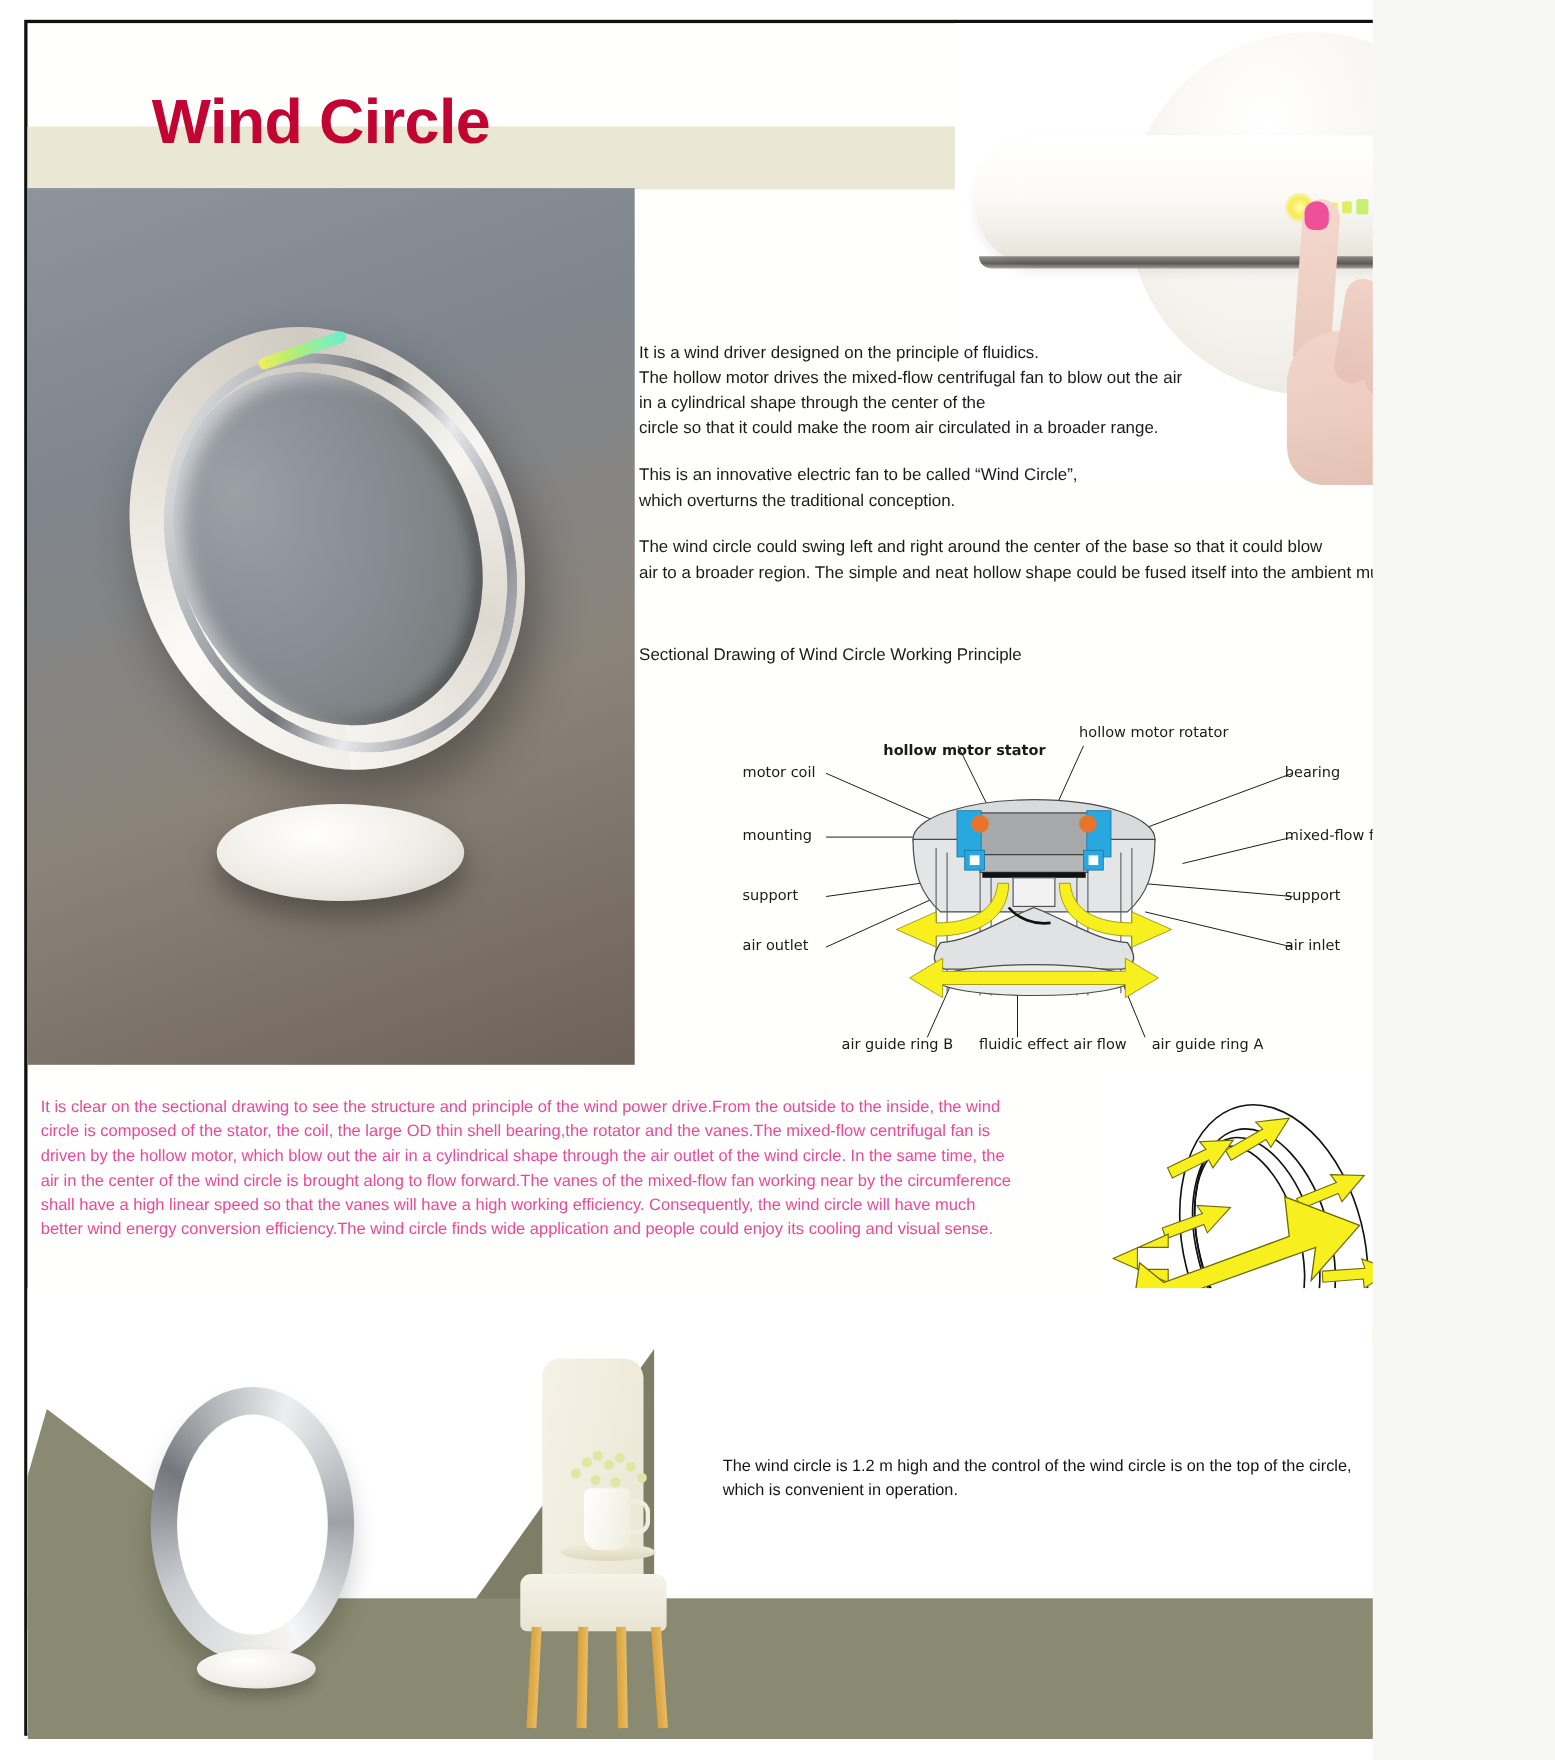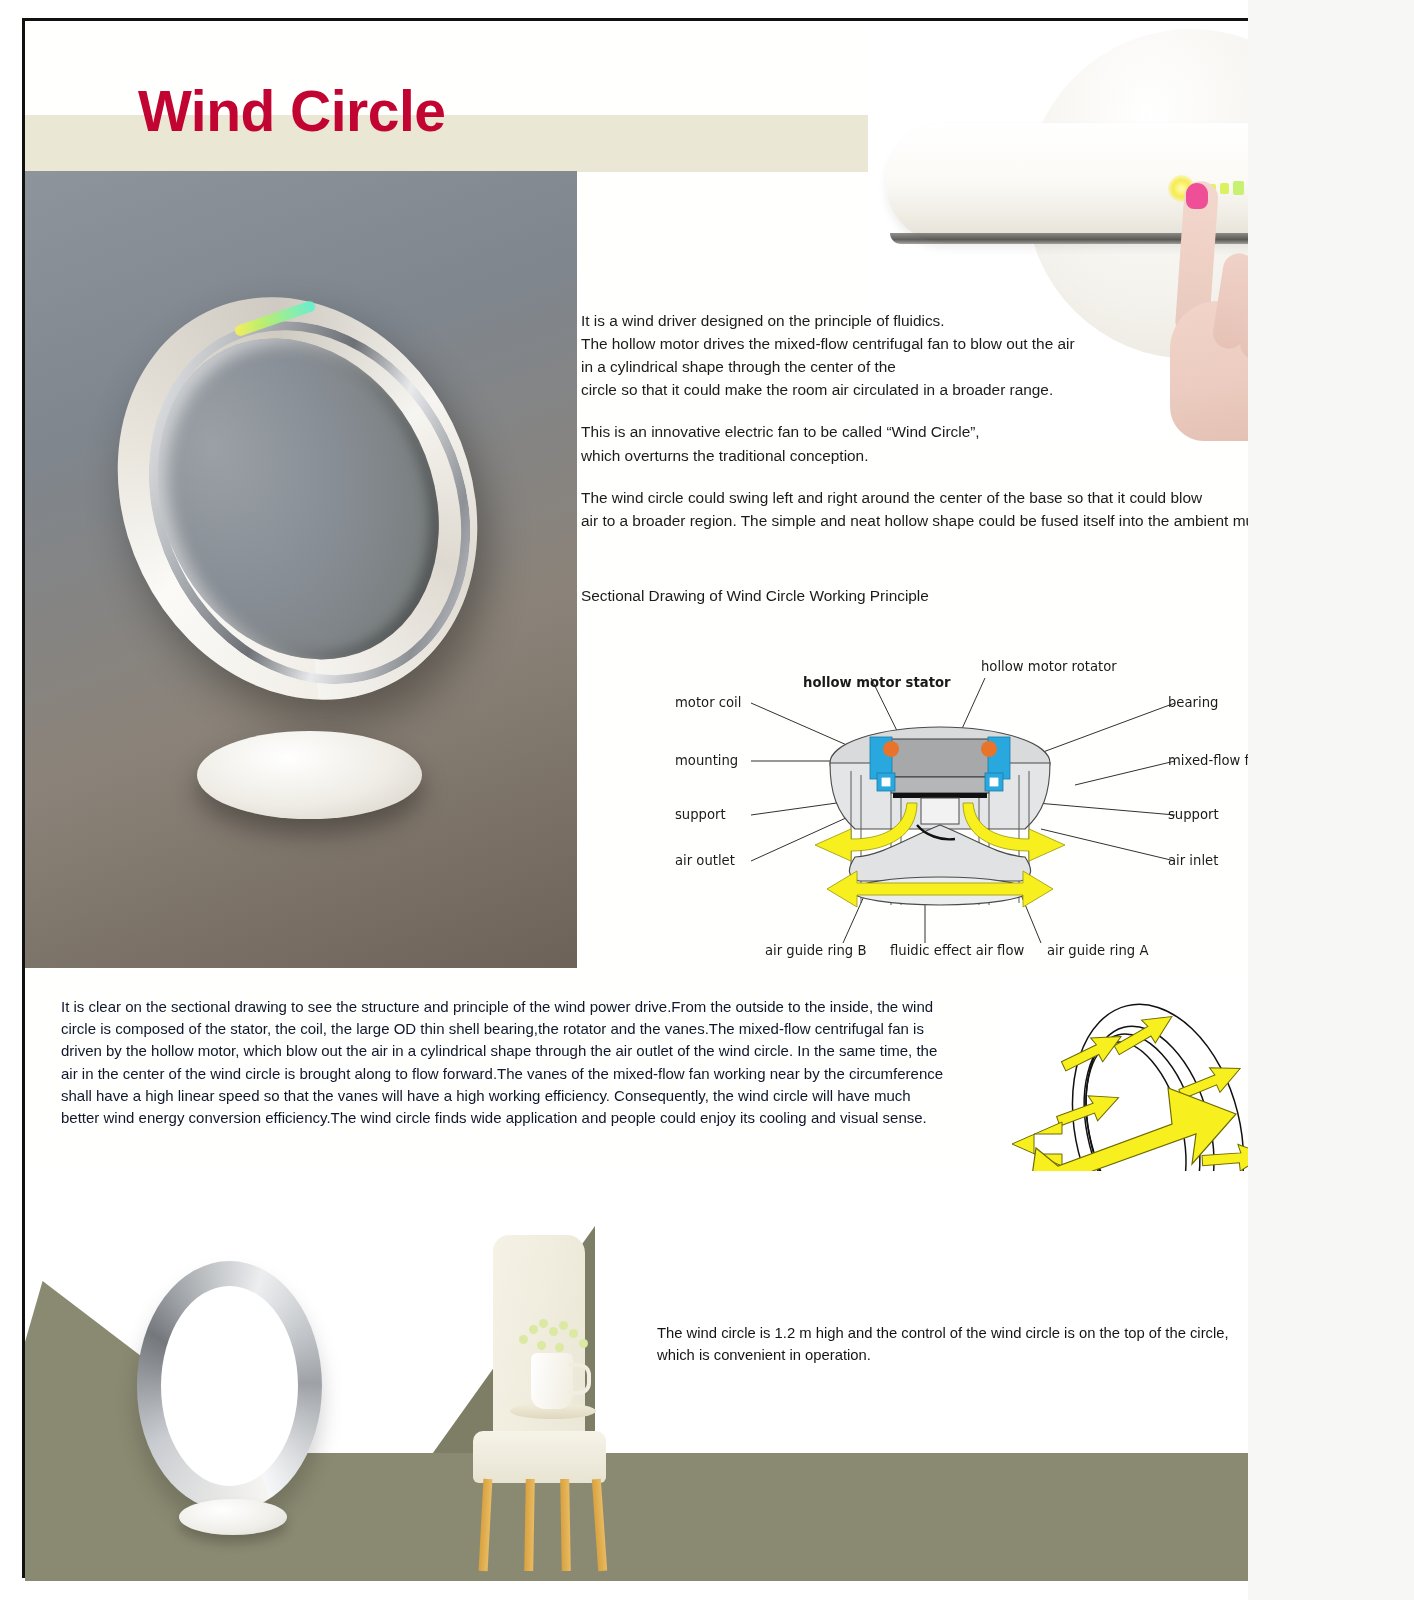--- a/index.html
+++ b/index.html
@@ -72,21 +72,21 @@
   .if-yr i{display:block;width:15px;height:15px;background:#ed1b24;}
 
   
   .sec-title{position:absolute;left:556px;top:566px;font-size:15.4px;color:#1b1b1b;}
   .sec-wrap{position:absolute;left:630px;top:622px;width:560px;height:325px;
     font-family:"DejaVu Sans",sans-serif;font-size:13.2px;color:#1a1a1a;}
   .sec-wrap svg{position:absolute;left:0;top:0;}
   .sl{position:absolute;white-space:nowrap;}
 
   
-  .mid-para{position:absolute;left:12px;top:975px;width:885px;font-size:15px;color:#0f172a;line-height:1.48;margin-left:24px;}
+  .mid-para{position:absolute;left:12px;top:975px;width:885px;font-size:15px;color:#ec4899;line-height:1.48;}
 
   
   .flow{position:absolute;left:975px;top:955px;width:290px;height:320px;background:#fff;}
 
   
   .scene{position:absolute;left:0;top:1150px;width:1368px;height:410px;background:#ffffff;overflow:hidden;}
   .floor{position:absolute;left:0;bottom:0;width:100%;height:128px;background:#8a8a72;}
   .floor-shadow-l{position:absolute;left:-40px;bottom:100px;width:320px;height:200px;background:#8a8a72;
     clip-path:polygon(0% 100%,100% 100%,18% 0%);}
   .chair-shadow{position:absolute;left:395px;bottom:110px;width:175px;height:250px;background:#7e7e67;

